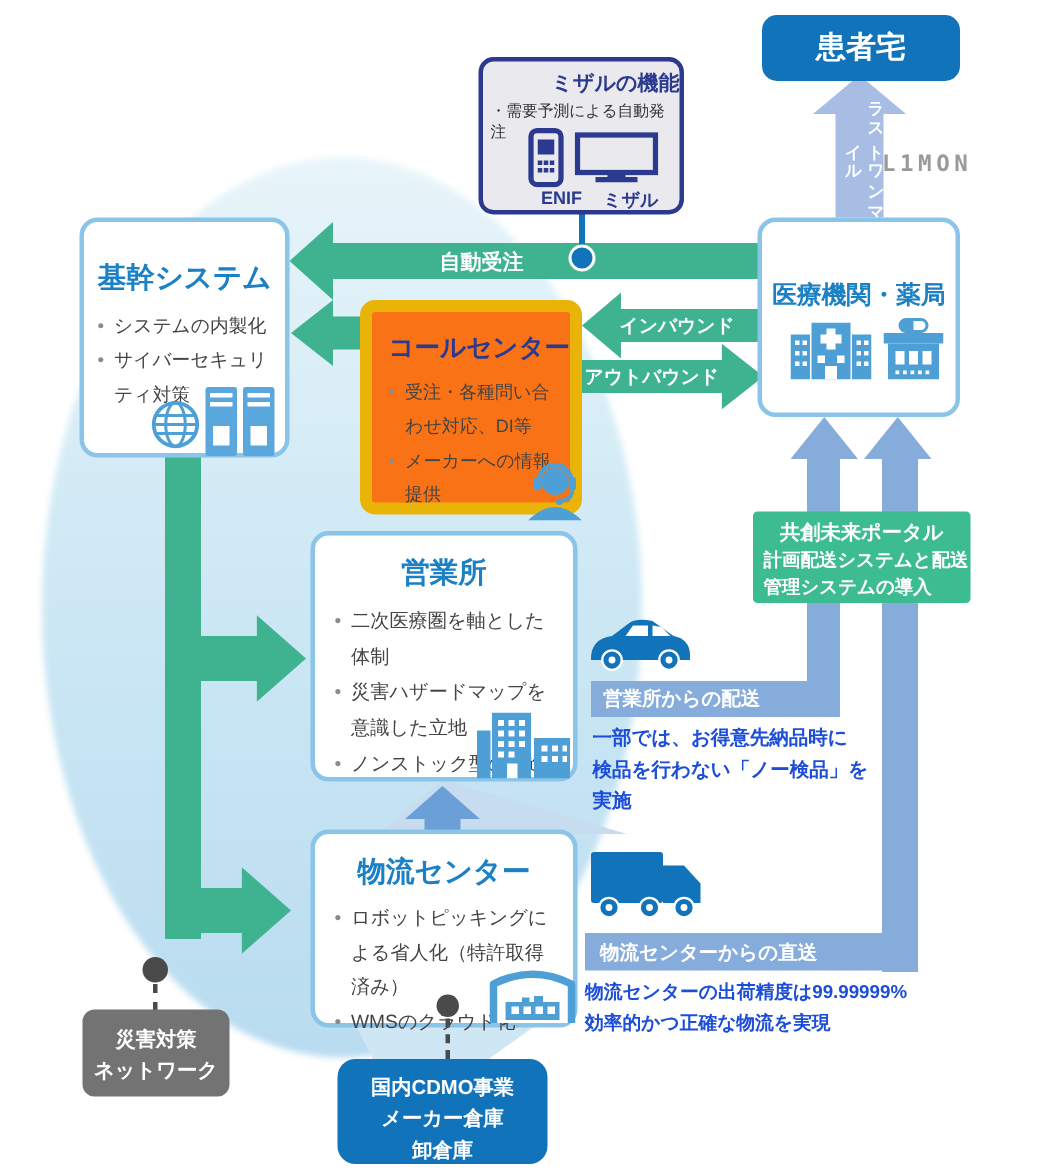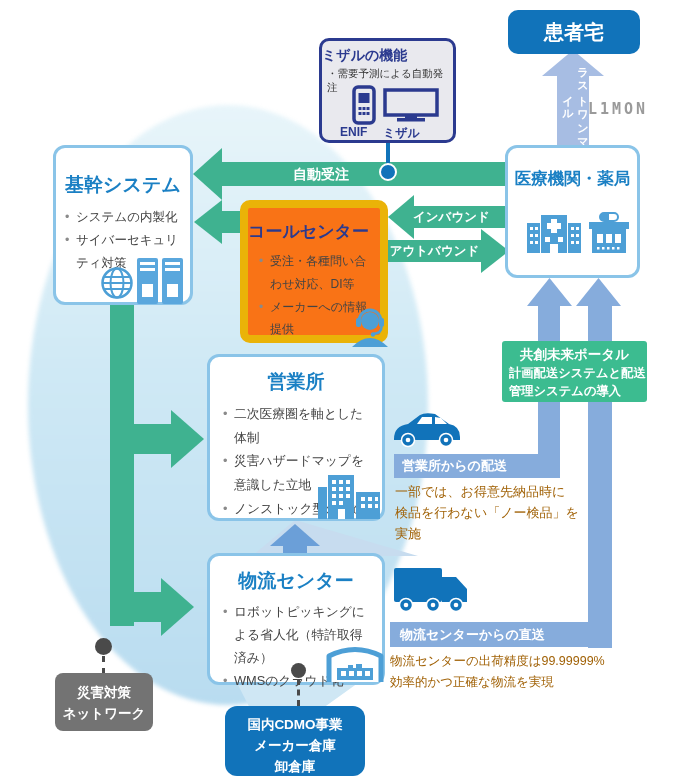--- a/index.html
+++ b/index.html
@@ -17,26 +17,26 @@
   .clip-left{clip-path:polygon(100% 0,0 50%,100% 100%);}
   .clip-right{clip-path:polygon(0 0,100% 50%,0 100%);}
   .clip-up{clip-path:polygon(50% 0,100% 100%,0 100%);}
   
   .white-box{background:#fff;border:3px solid #8ac4e8;border-radius:12px;box-sizing:border-box;z-index:3;}
   .navy-box{background:#f97316;border:8px solid #eab308;border-radius:10px;box-sizing:border-box;z-index:3;}
   .gray-box{background:#e9e9ee;border:3px solid #2b3a8f;border-radius:10px;box-sizing:border-box;z-index:3;}
   .solid-blue{background:#1173ba;color:#fff;font-weight:bold;text-align:center;z-index:4;}
   .solid-green{background:#737373;color:#fff;font-weight:bold;text-align:center;z-index:4;}
   .title-blue{color:#1b80c4;font-weight:bold;text-align:center;}
-  .title-navy{color:#2b3a8f;font-weight:bold;text-align:left;}
+  .title-navy{color:#2b3a8f;font-weight:bold;text-align:right;}
   .bullets{color:#444;}
   .bullets .b{position:relative;padding-left:12px;}
   .bullets .b::before{content:"•";position:absolute;left:1px;color:#8a8a8a;}
   .band-label{color:#fff;font-weight:bold;font-size:13px;z-index:2;}
-  .note{color:#a16207;z-index:2;}
+  .note{color:#1d4ed8;z-index:2;font-weight:bold;}
   .dot{background:#4a4a4a;border-radius:50%;z-index:5;}
   .dash{width:0;border-left:3px dashed #4a4a4a;z-index:4;}
   svg{display:block;}
 </style>
 </head>
 <body>
 
 <div id="canvas">
 
   <div class="abs ellipse-bg"></div>
@@ -156,21 +156,21 @@
         <path d="M11 16 a11 11 0 0 1 22 0" fill="none" stroke="#4d9fd6" stroke-width="3"></path>
         <rect x="8" y="13" width="5" height="9" rx="2" fill="#4d9fd6"></rect>
         <rect x="31" y="13" width="5" height="9" rx="2" fill="#4d9fd6"></rect>
         <path d="M33.5 22 q0 6 -8 7" fill="none" stroke="#4d9fd6" stroke-width="2.5"></path>
         <circle cx="25" cy="29.5" r="2.2" fill="#4d9fd6"></circle>
       </svg>
     </div>
   </div>
 
   <div class="abs white-box" style="left:505px;top:145px;width:135px;height:133px">
-    <div class="title-blue" style="font-size:16.5px;margin-top:20px">医療機関・薬局</div>
+    <div class="title-blue" style="font-size:16.5px;margin-top:38px">医療機関・薬局</div>
     <div class="abs" style="left:19px;top:67px">
       <svg width="54" height="38" viewBox="0 0 54 38">
         <rect x="0" y="8" width="13" height="30" fill="#4d9fd6"></rect>
         <rect x="41" y="8" width="13" height="30" fill="#4d9fd6"></rect>
         <rect x="14" y="0" width="26" height="38" fill="#4d9fd6"></rect>
         <rect x="24" y="4" width="6" height="14" fill="#fff"></rect>
           <rect x="20" y="8" width="14" height="6" fill="#fff"></rect>
         <rect x="3" y="12" width="3" height="3" fill="#fff"></rect>
           <rect x="8" y="12" width="3" height="3" fill="#fff"></rect>
         <rect x="3" y="19" width="3" height="3" fill="#fff"></rect>

